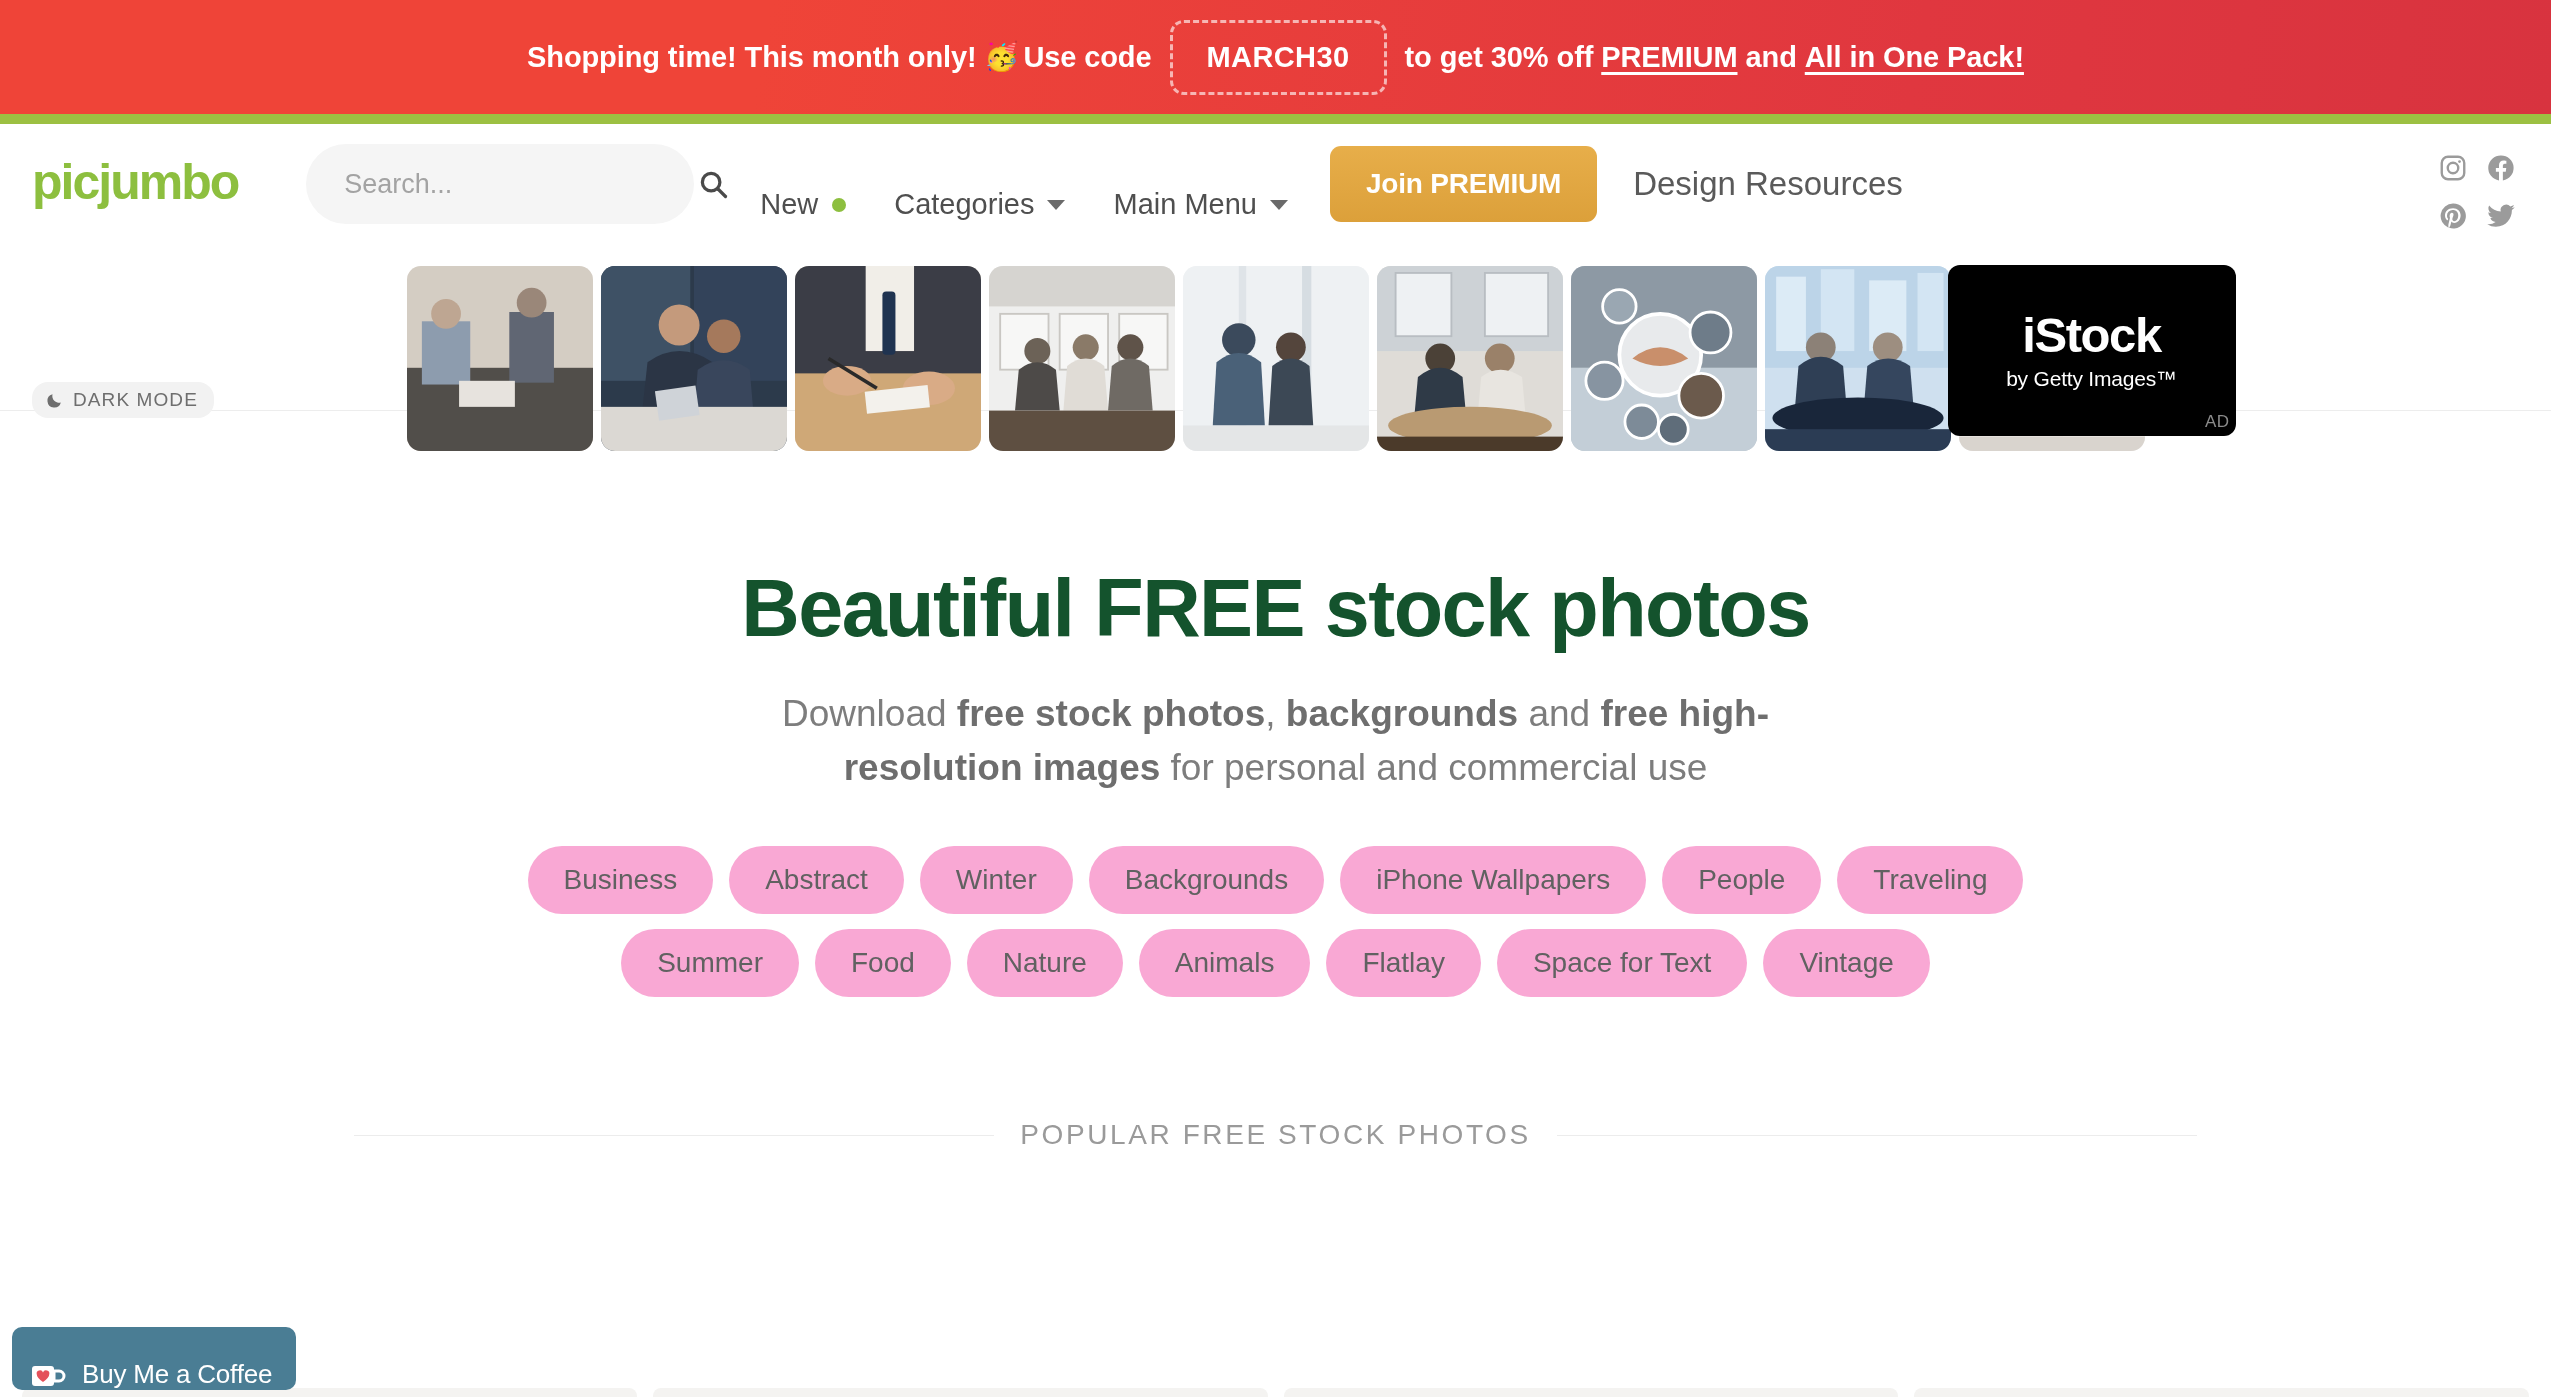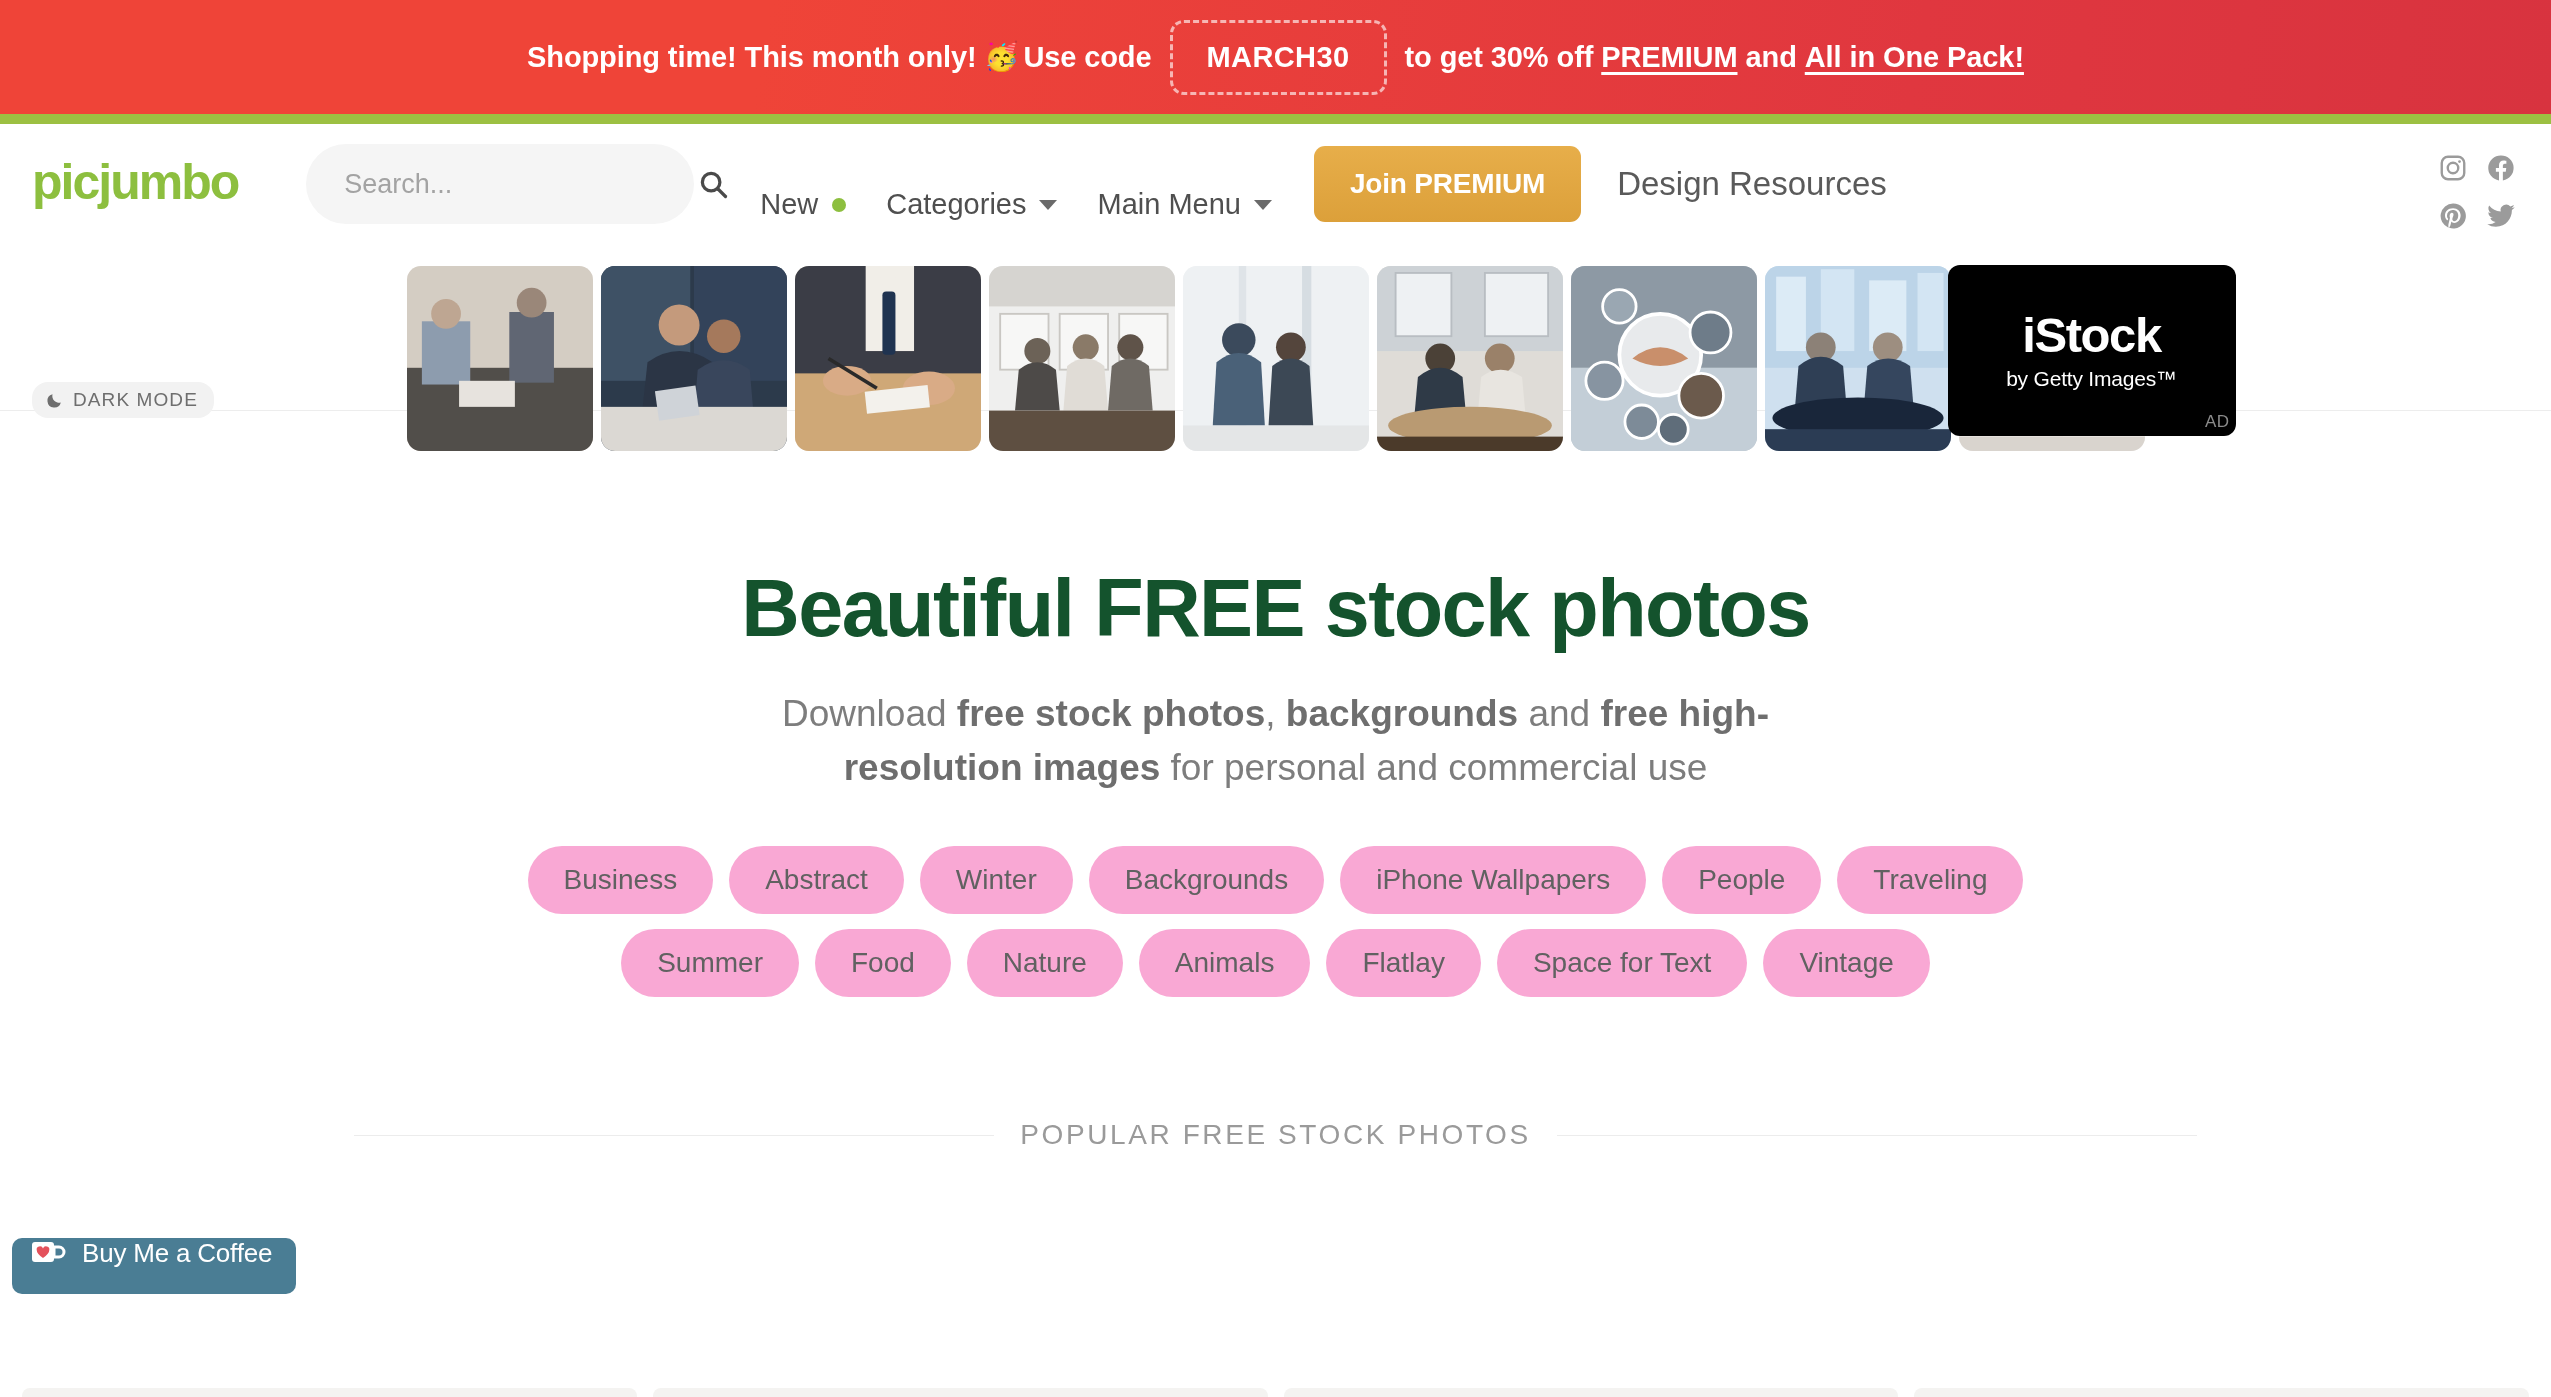--- a/index.html
+++ b/index.html
@@ -97,21 +97,21 @@
     font-size: 27px;
     color: #4a4a4a;
   }
   .search-input::placeholder { color: #a3a3a3; }
   .search-icon { width: 30px; height: 30px; flex: none; cursor: pointer; }
 
   .nav-links {
     display: flex;
     align-items: flex-end;
     margin-left: 46px;
-    gap: 0;
+    gap: 8px;
     margin-top: 41px;
   }
   .nav-item {
     font-size: 29px;
     color: #4f4f4f;
     padding: 0 20px;
     display: flex;
     align-items: center;
     cursor: pointer;
     white-space: nowrap;
@@ -340,26 +340,26 @@
   .grid-peek-cell {
     flex: 1;
     background: #f4f3f1;
     border-radius: 8px 8px 0 0;
   }
 
   
   .bmc-btn {
     position: absolute;
     left: 12px;
-    top: 1238px;
-    height: 56px;
+    top: 1327px;
+    height: 63px;
     background: #4a7d94;
     border-radius: 10px;
     display: flex;
-    align-items: flex-start;
+    align-items: flex-end;
     padding: 0 24px 0 19px;
     cursor: pointer;
     z-index: 20;
   }
   .bmc-cup { width: 36px; height: 28px; flex: none; margin-right: 15px; }
   .bmc-label {
     color: #ffffff;
     font-size: 26px;
     letter-spacing: -0.2px;
     white-space: nowrap;

